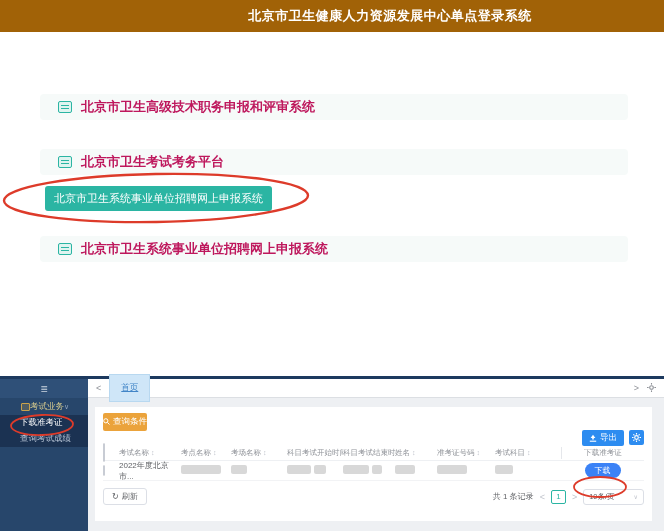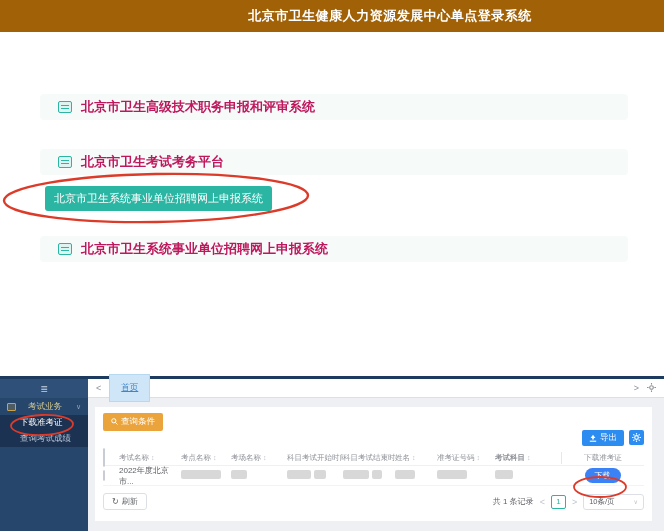--- a/index.html
+++ b/index.html
@@ -44,21 +44,21 @@
   }
   .sidebar {
     position: absolute; left: 0; top: 0; width: 88px; height: 155px;
     background: #27466b;
   }
   .sidebar-top {
     height: 19px; background: #2f5078; display: flex; align-items: center; justify-content: center;
     color: #cfd8e2; font-size: 12px;
   }
   .menu-group {
-    height: 17px; display: flex; align-items: center; padding: 0 7px; gap: 12px; cursor: pointer;
+    height: 17px; display: flex; align-items: center; padding: 0 21px; gap: 0; cursor: pointer;
   }
   .menu-group .gicon {
     width: 9px; height: 8px; border: 1px solid #c9a24b; border-radius: 1px;
     background: rgba(201,162,75,.25); flex: 0 0 auto;
   }
   .menu-group .glabel { font-size: 8.5px; color: #d8cb8e; white-space: nowrap; }
   .menu-group .gchev { margin-left: auto; font-size: 7px; color: #8fa3bb; }
   .submenu { background: #1b3252; }
   .submenu-item {
     height: 16px; display: flex; align-items: center; padding-left: 20px;
@@ -76,52 +76,52 @@
     font-size: 8.5px; padding: 7px 11px; cursor: pointer; white-space: nowrap; text-decoration: underline;
   }
   .tab-spacer { flex: 1; }
   .card {
     position: absolute; left: 7px; top: 28px; width: 557px; height: 114px;
     background: #fff; padding: 6px 8px;
   }
   .filter-row { display: flex; align-items: center; gap: 10px; height: 17px; }
   .query-btn {
     background: #eba33b; color: #fff; border: none; border-radius: 2px;
-    font-size: 8.5px; padding: 3px 8px; display: flex; align-items: center; gap: 3px;
+    font-size: 8.5px; padding: 3px 0; display: flex; align-items: center; gap: 3px;
     cursor: pointer; font-family: inherit; white-space: nowrap;
   }
   .filter-tag {
     background: #f5f6f7; font-size: 8px; color: #8a8f99; padding: 3px 8px;
     border-radius: 2px; display: flex; align-items: center; gap: 3px; white-space: nowrap;
   }
   .filter-tag .val { color: #666; }
   .filter-tag .close { color: #b5b9c0; cursor: pointer; margin-left: 4px; font-size: 9px; }
   .action-row { display: flex; justify-content: flex-end; align-items: center; gap: 5px; height: 15px; }
   .export-btn {
     background: #2d8cf0; color: #fff; border: none; border-radius: 2px;
     font-size: 8.5px; padding: 2px 7px; display: flex; align-items: center; gap: 3px;
     cursor: pointer; font-family: inherit; white-space: nowrap;
   }
   .gear-btn {
     width: 15px; height: 15px; background: #2d8cf0; border: none; border-radius: 2px;
     display: flex; align-items: center; justify-content: center; cursor: pointer;
   }
   .thead, .trow { display: flex; align-items: center; }
-  .thead { margin-top: 5px; height: 16px; border-bottom: 1px solid #eef0f3; justify-content: center; }
+  .thead { height: 16px; border-bottom: 1px solid #eef0f3; justify-content: center; }
   .th { font-size: 7.5px; color: #909399; display: flex; align-items: center; gap: 2px; white-space: nowrap; overflow: hidden; cursor: pointer; }
   .sort { font-size: 7px; color: #c0c4cc; }
   .col-cb { width: 16px; flex: 0 0 auto; }
   .col-1 { width: 62px; flex: 0 0 auto; }
   .col-2 { width: 50px; flex: 0 0 auto; }
   .col-3 { width: 56px; flex: 0 0 auto; }
   .col-4 { width: 56px; flex: 0 0 auto; }
   .col-5 { width: 52px; flex: 0 0 auto; }
   .col-6 { width: 42px; flex: 0 0 auto; }
   .col-7 { width: 58px; flex: 0 0 auto; }
-  .col-8 { width: 66px; flex: 0 0 auto; font-weight: bold; }
+  .col-8 { width: 66px; flex: 0 0 auto; }
   .col-9 { flex: 1; justify-content: center; display: flex; }
   .th.col-9 { border-left: 1px solid #e5e7eb; height: 12px; }
   .trow { height: 20px; border-bottom: 1px solid #f2f3f5; font-size: 8px; color: #606266; }
   .cb { width: 9px; height: 9px; border: 1px solid #c8ccd4; border-radius: 1px; background: #fff; cursor: pointer; }
   .redact { height: 9px; background: #d4d4d4; border-radius: 2px; filter: blur(.6px); opacity: .9; display: inline-block; }
   .dl-btn {
     background: #3b82f6; color: #fff; border: none; border-radius: 9px;
     font-size: 8px; padding: 2px 10px; cursor: pointer; font-family: inherit; white-space: nowrap;
   }
   .tfoot { display: flex; align-items: center; justify-content: space-between; margin-top: 7px; }

